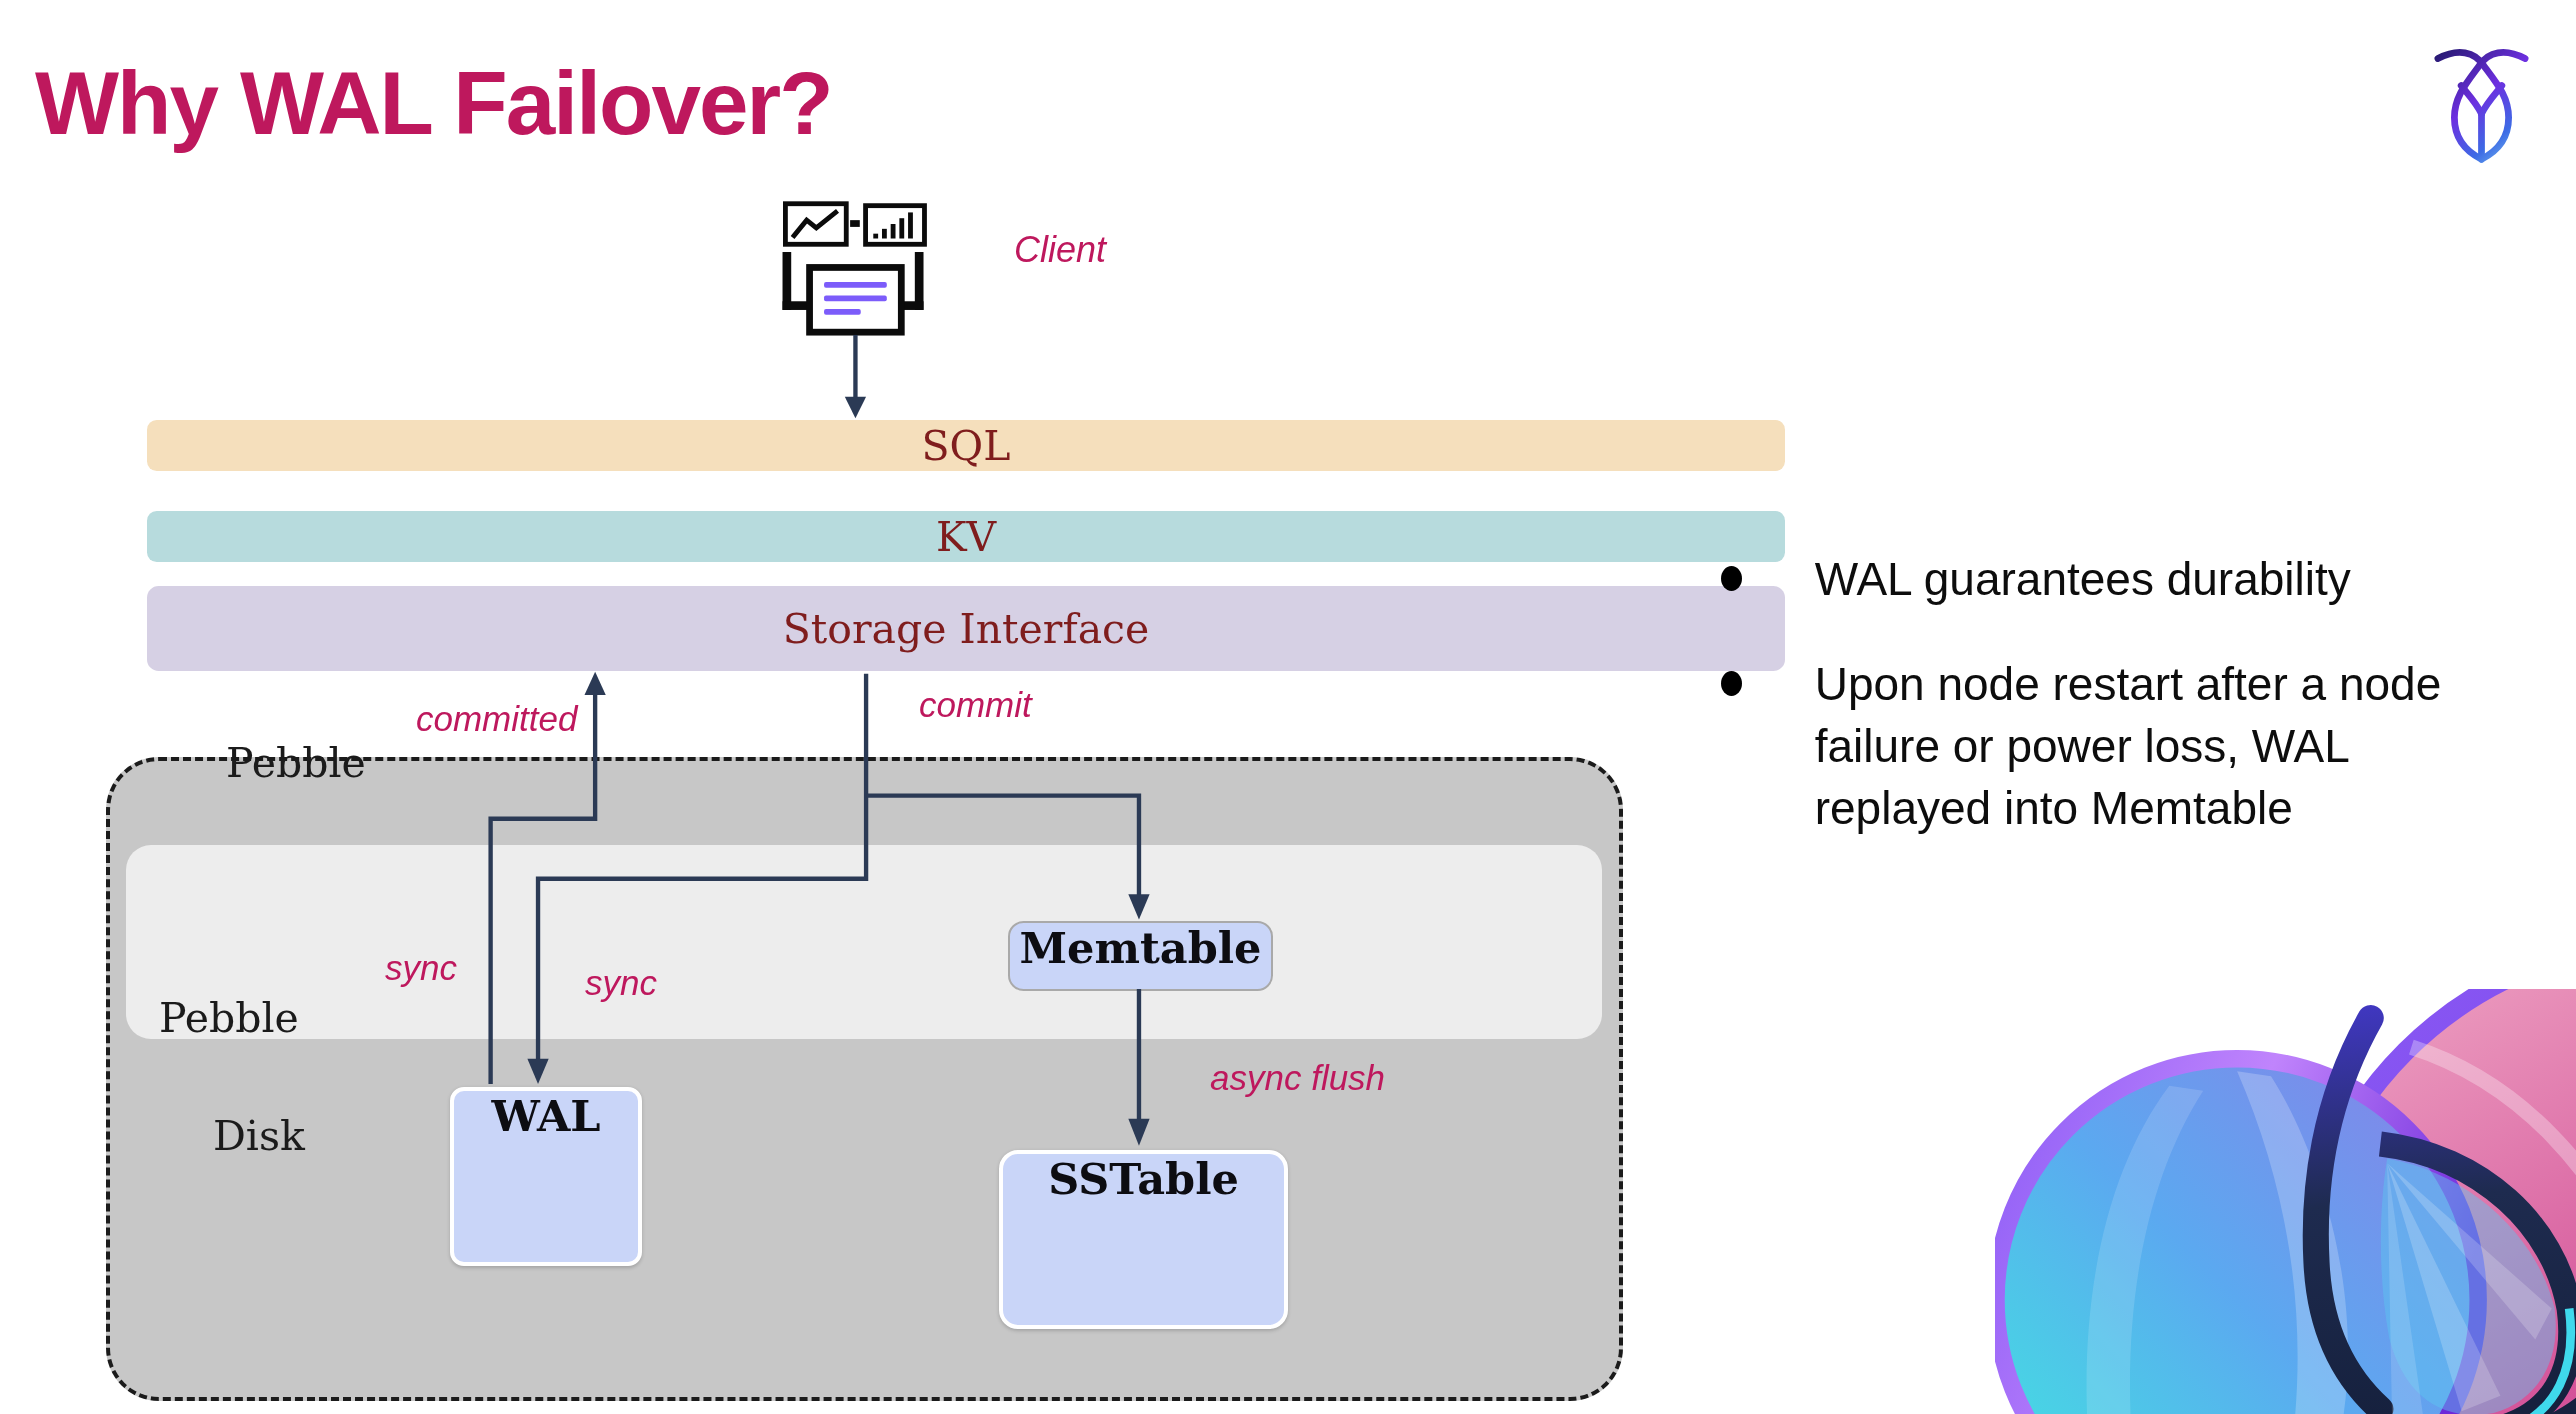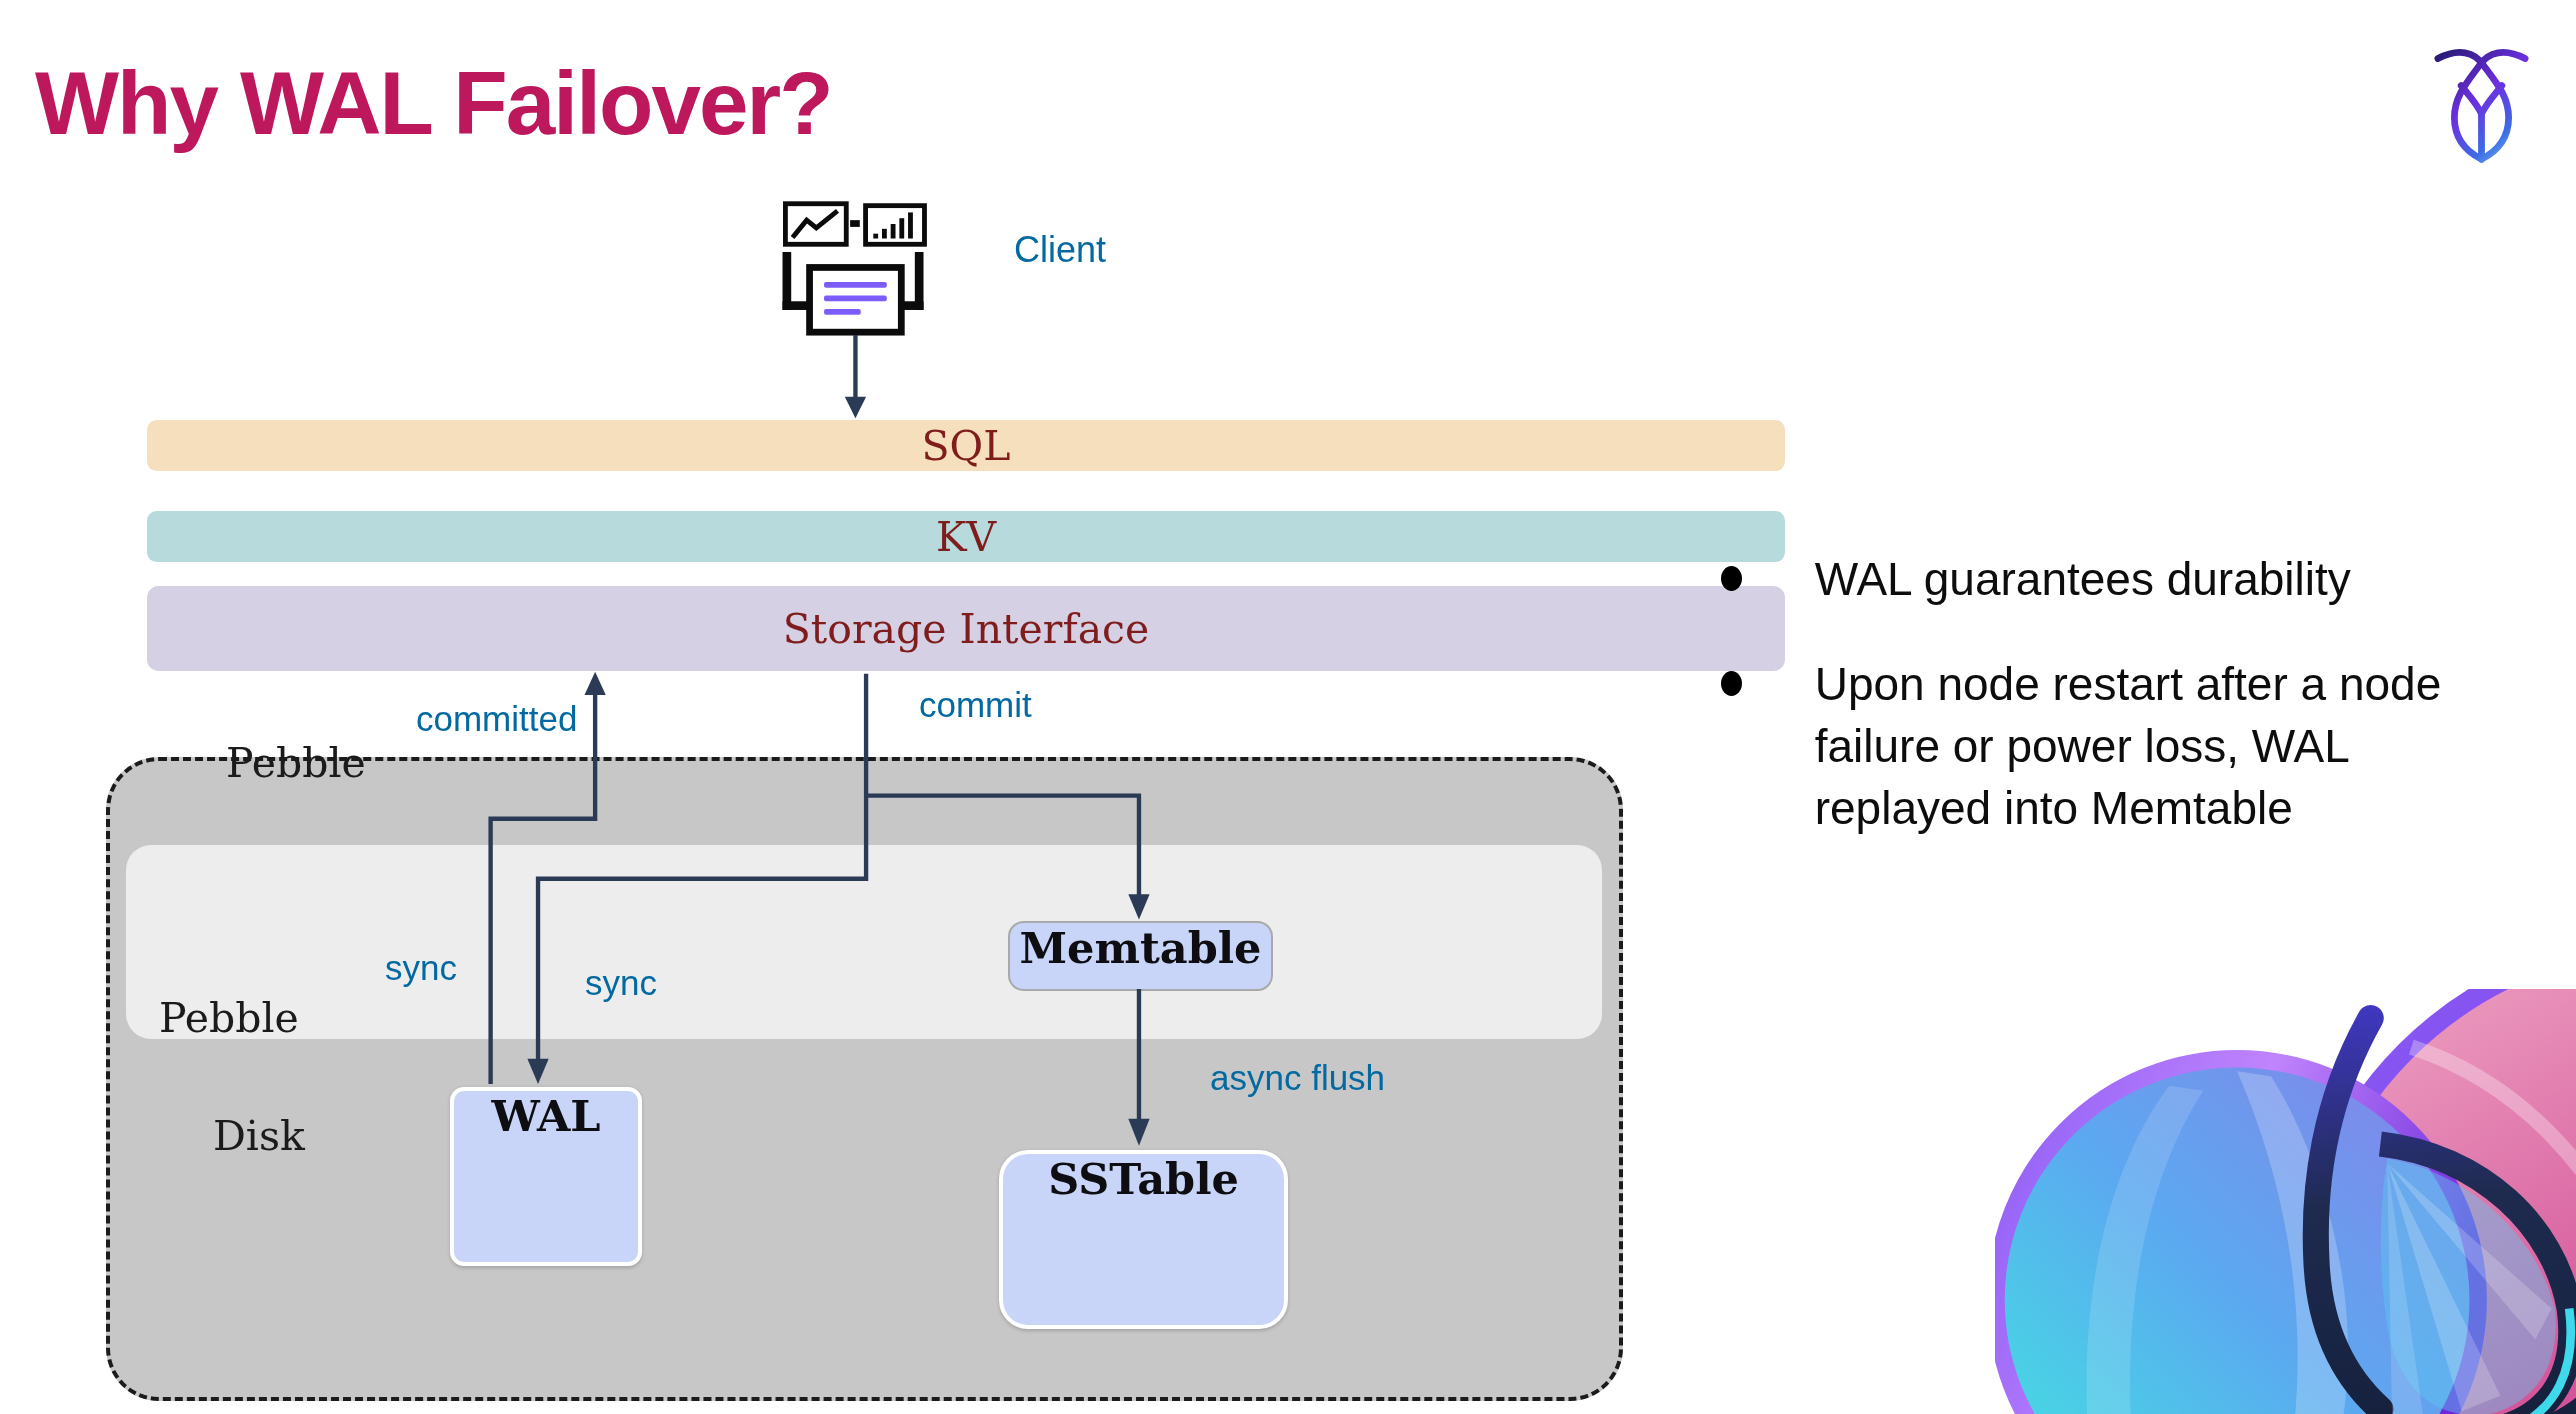--- a/index.html
+++ b/index.html
@@ -30,25 +30,25 @@
   #label-pebble{left:226px;top:740px;text-align:center;}
   #label-memory{left:159px;top:995px;}
   #label-disk{left:213px;top:1113px;}
 
   
   .node-box{background:#C9D5F8;display:flex;justify-content:center;
             font-family:"DejaVu Serif",serif;font-weight:bold;font-size:43px;color:#0d0d12;}
   #node-wal{left:450px;top:1087px;width:184px;height:171px;border:4.8px solid #ffffff;border-radius:14px;
             box-shadow:0 1.9px 3.9px rgba(0,0,0,0.18);}
   #node-memtable{left:1008px;top:921px;width:261px;height:66px;border:2.9px solid #a9a9a9;border-radius:15.5px;}
-  #node-sstable{left:999px;top:1150px;width:281px;height:171px;border:4.8px solid #ffffff;border-radius:29px;
+  #node-sstable{left:999px;top:1150px;width:281px;height:171px;border:4.8px solid #ffffff;border-radius:19px;
             box-shadow:0 1.9px 3.9px rgba(0,0,0,0.18);}
 
   
-  .edge-label{font-family:"Liberation Sans",sans-serif;font-size:35px;color:#0369a1;line-height:39px;}
+  .edge-label{font-family:"Liberation Sans",sans-serif;font-size:35px;color:#be185d;line-height:39px;font-style:italic;}
   #label-committed{left:416px;top:699px;}
   #label-commit{left:919px;top:685px;}
   #label-sync-1{left:385px;top:948px;}
   #label-sync-2{left:585px;top:963px;}
   #label-async-flush{left:1210px;top:1058px;}
   #label-client{left:1014px;top:230px;font-size:36px;}
 
   
   #arrows-svg,#client-icon-svg{pointer-events:none;}
 

